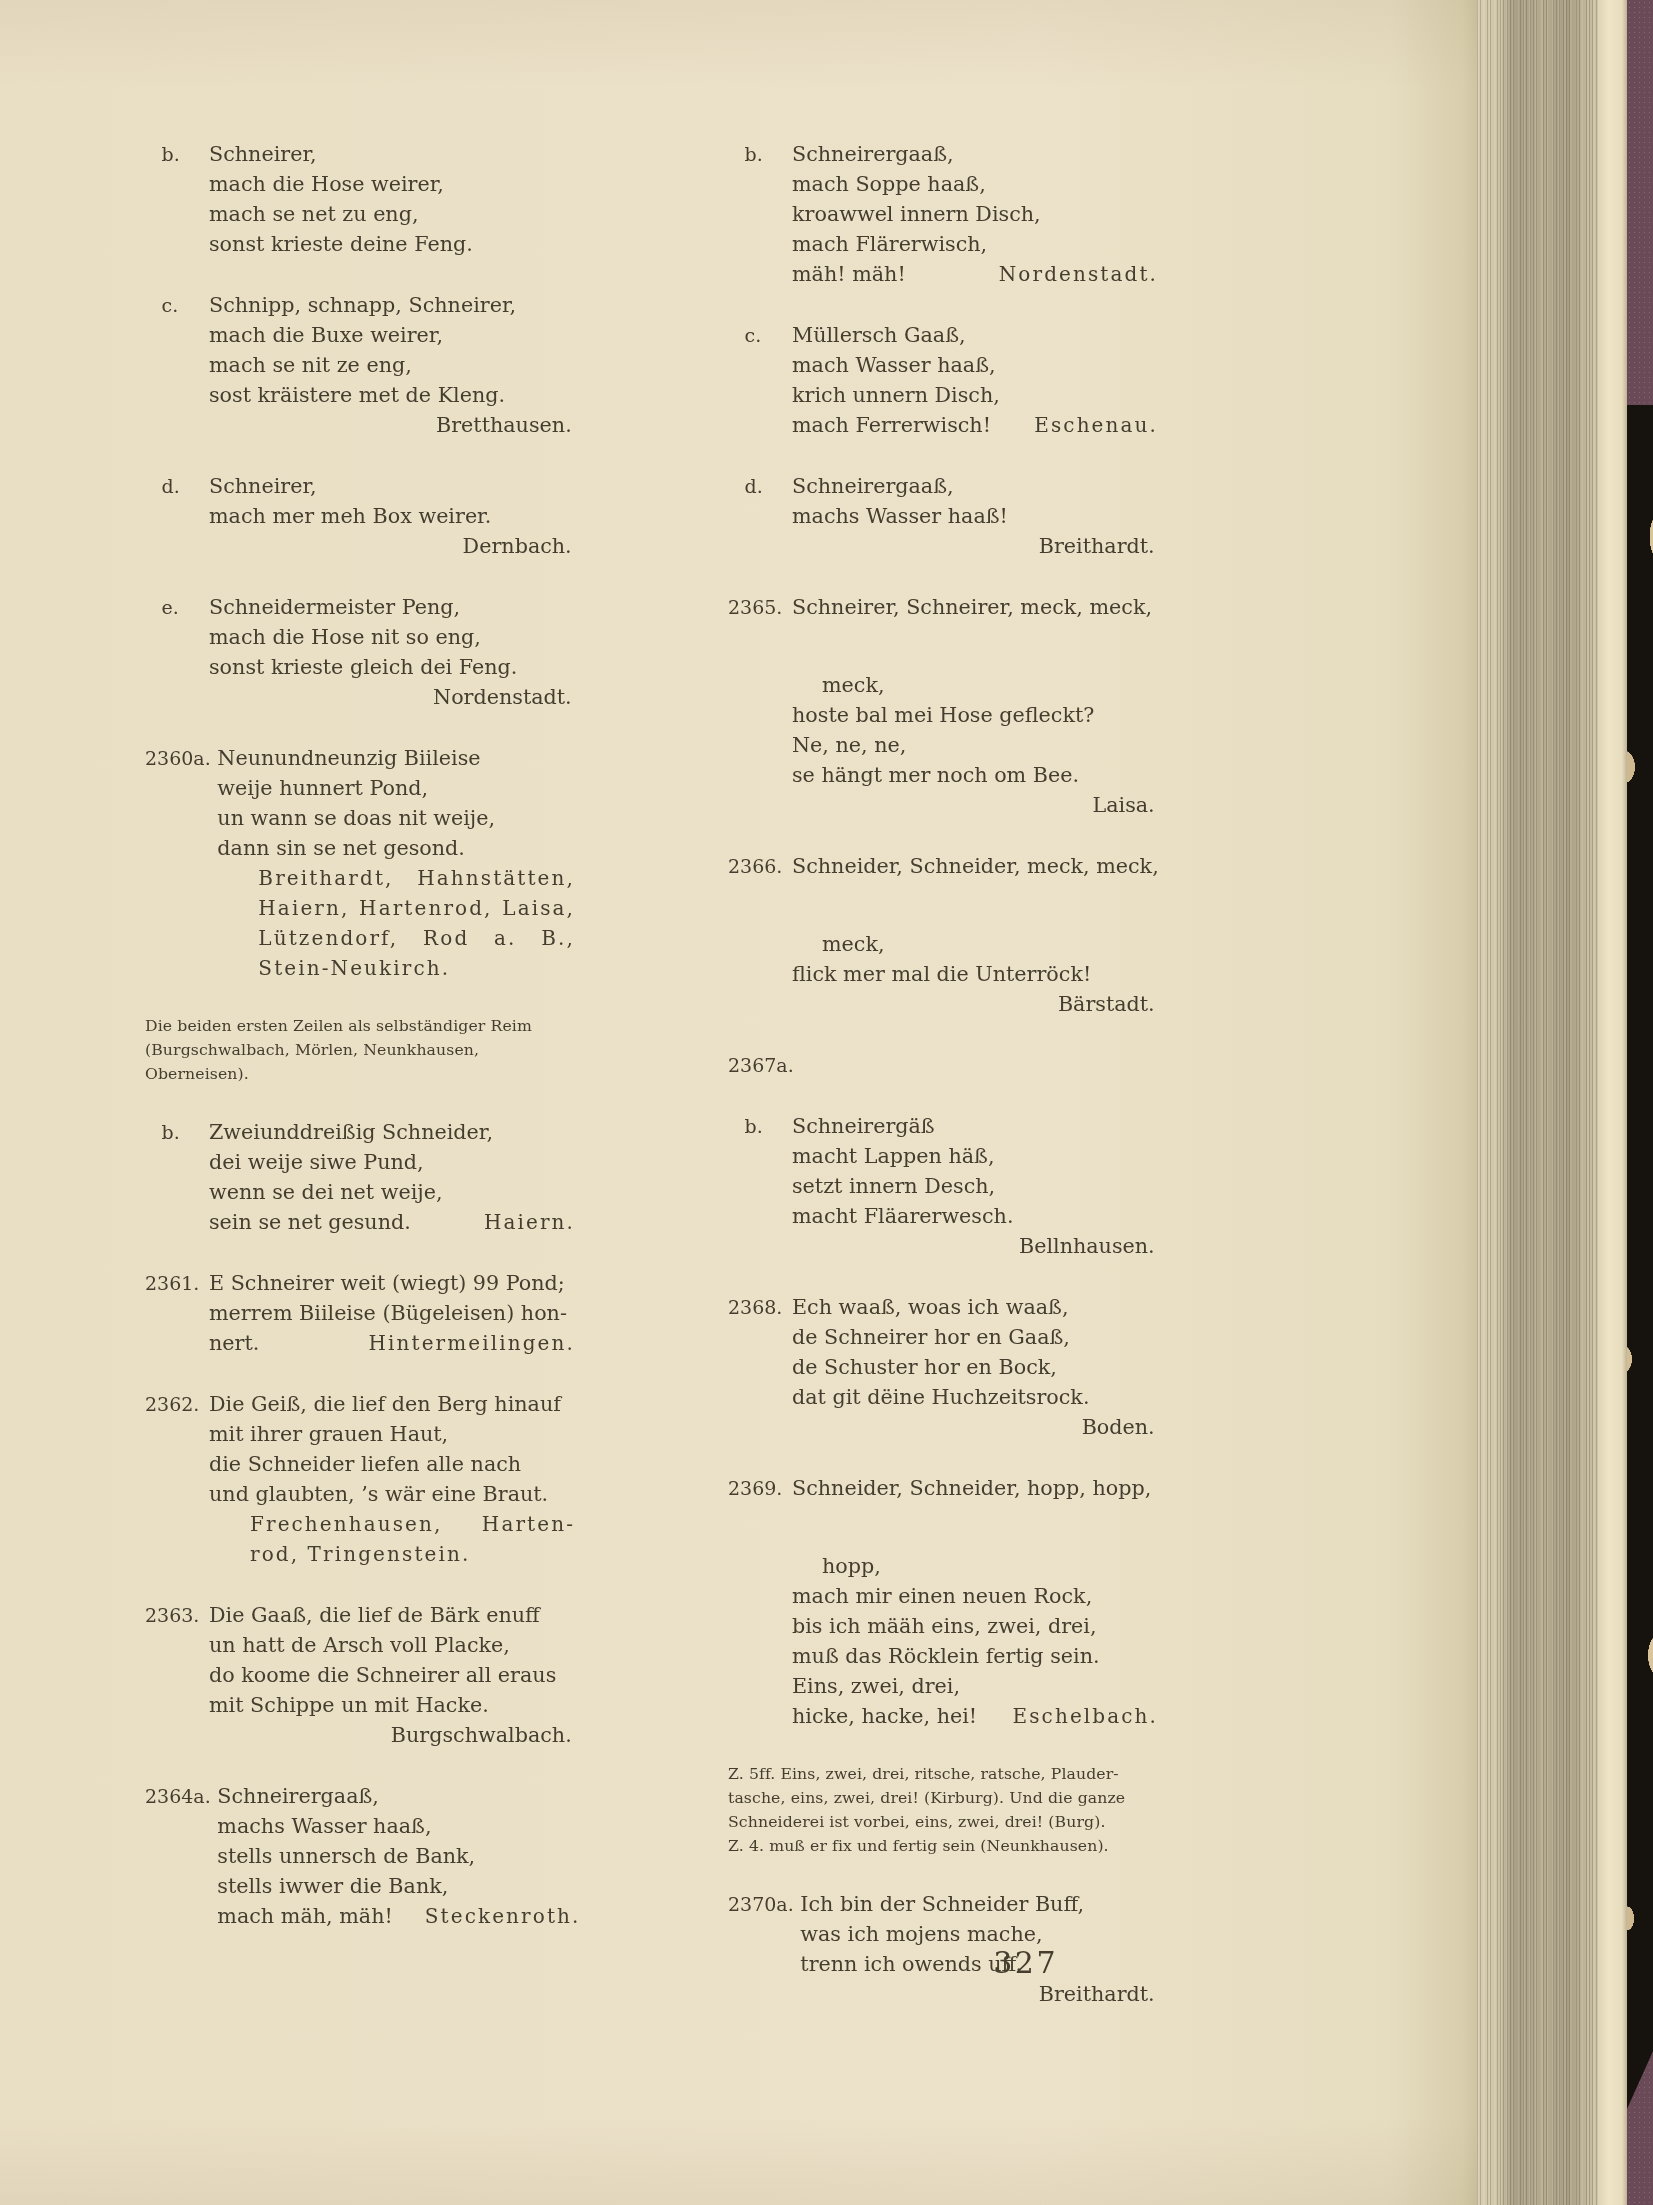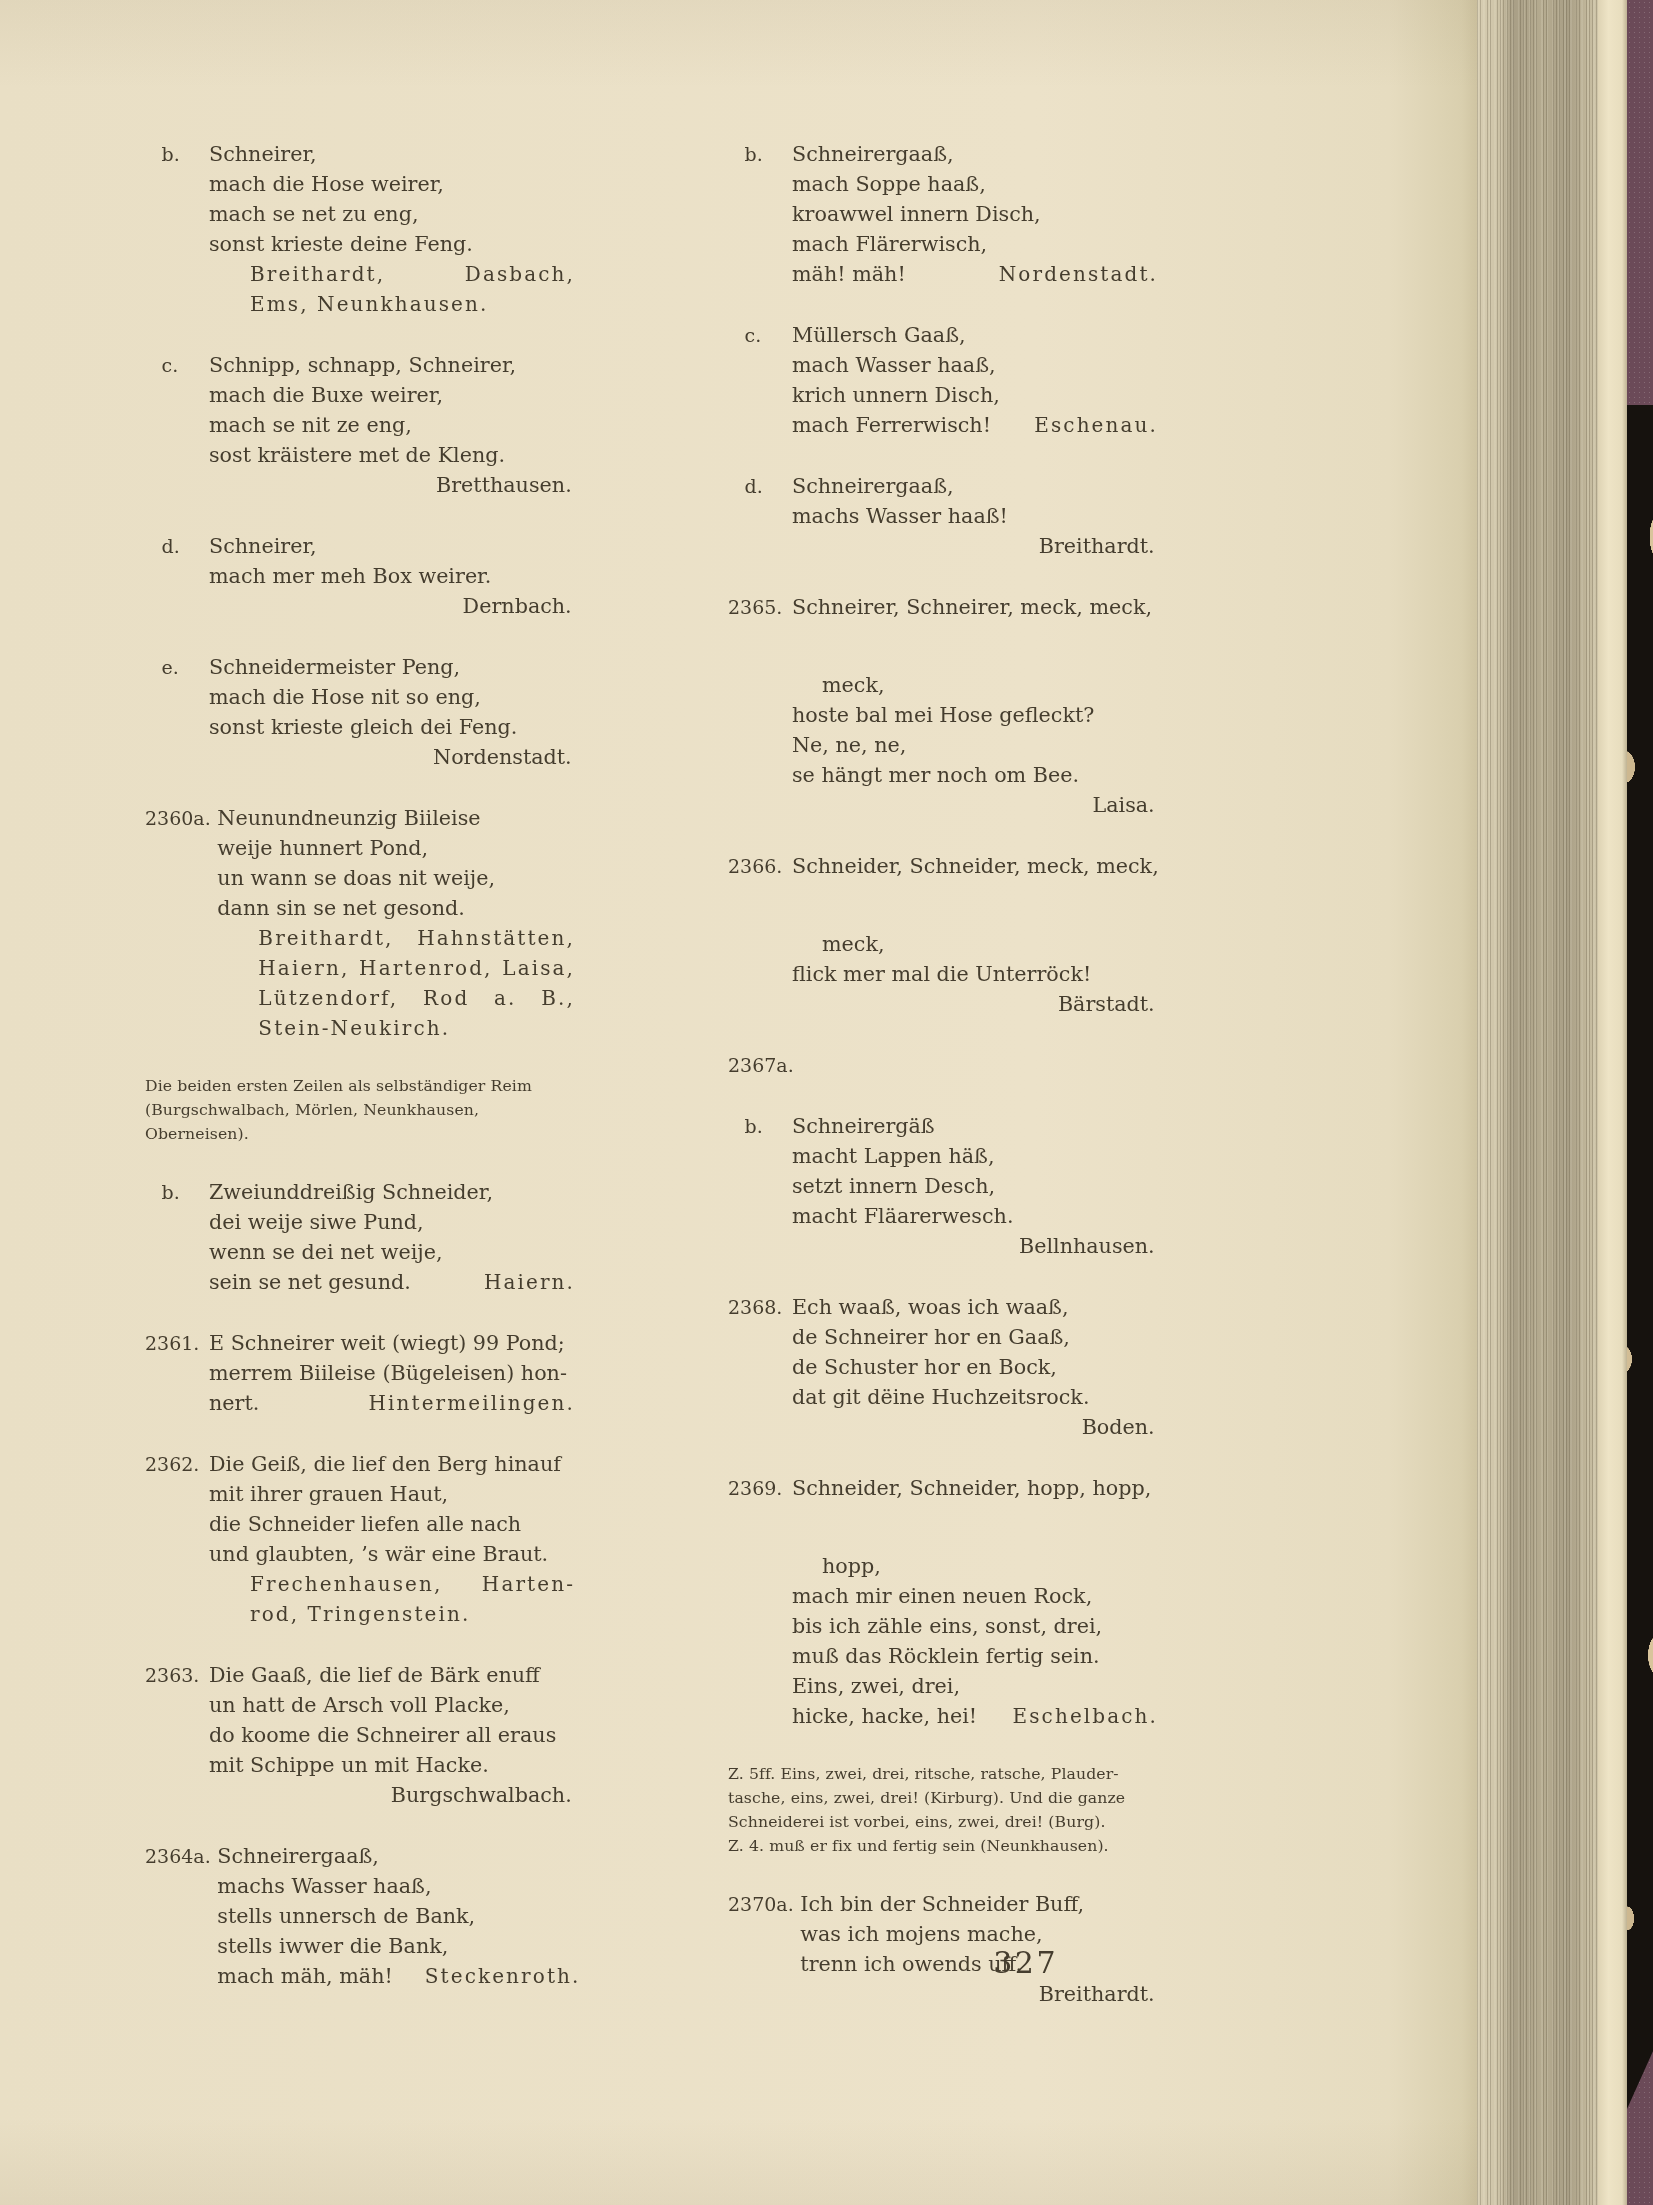--- a/index.html
+++ b/index.html
@@ -98,27 +98,20 @@
 
 <div class="paper">
   <div class="col col-left" id="col-left">
       <div class="item">
         <div class="label letter">b.</div>
         <div class="body">
           <div class="line">Schneirer,</div>
           <div class="line">mach die Hose weirer,</div>
           <div class="line">mach se net zu eng,</div>
           <div class="line">sonst krieste deine Feng.</div>
-          <div class="places-block">
-            <div class="line pair">
-              <span class="place">Breithardt,</span>
-              <span class="place">Dasbach,</span>
-            </div>
-            <div class="line">Ems, Neunkhausen.</div>
-          </div>
         </div>
       </div>
       <div class="item">
         <div class="label letter">c.</div>
         <div class="body">
           <div class="line">Schnipp, schnapp, Schneirer,</div>
           <div class="line">mach die Buxe weirer,</div>
           <div class="line">mach se nit ze eng,</div>
           <div class="line">sost kräistere met de Kleng.</div>
           <div class="places-right">
@@ -315,21 +308,21 @@
             <div class="line">Boden.</div>
           </div>
         </div>
       </div>
       <div class="item numbered">
         <div class="label">2369.</div>
         <div class="body">
           <div class="line">Schneider, Schneider, hopp, hopp,</div>
           <div class="line hang">hopp,</div>
           <div class="line">mach mir einen neuen Rock,</div>
-          <div class="line">bis ich zähle eins, sonst, drei,</div>
+          <div class="line">bis ich määh eins, zwei, drei,</div>
           <div class="line">muß das Röcklein fertig sein.</div>
           <div class="line">Eins, zwei, drei,</div>
           <div class="line with-place">
             <span class="t">hicke, hacke, hei!</span>
             <span class="place">Eschelbach.</span>
           </div>
         </div>
       </div>
       <div class="note">
         <div class="note-line">Z. 5ff. Eins, zwei, drei, ritsche, ratsche, Plauder-</div>

